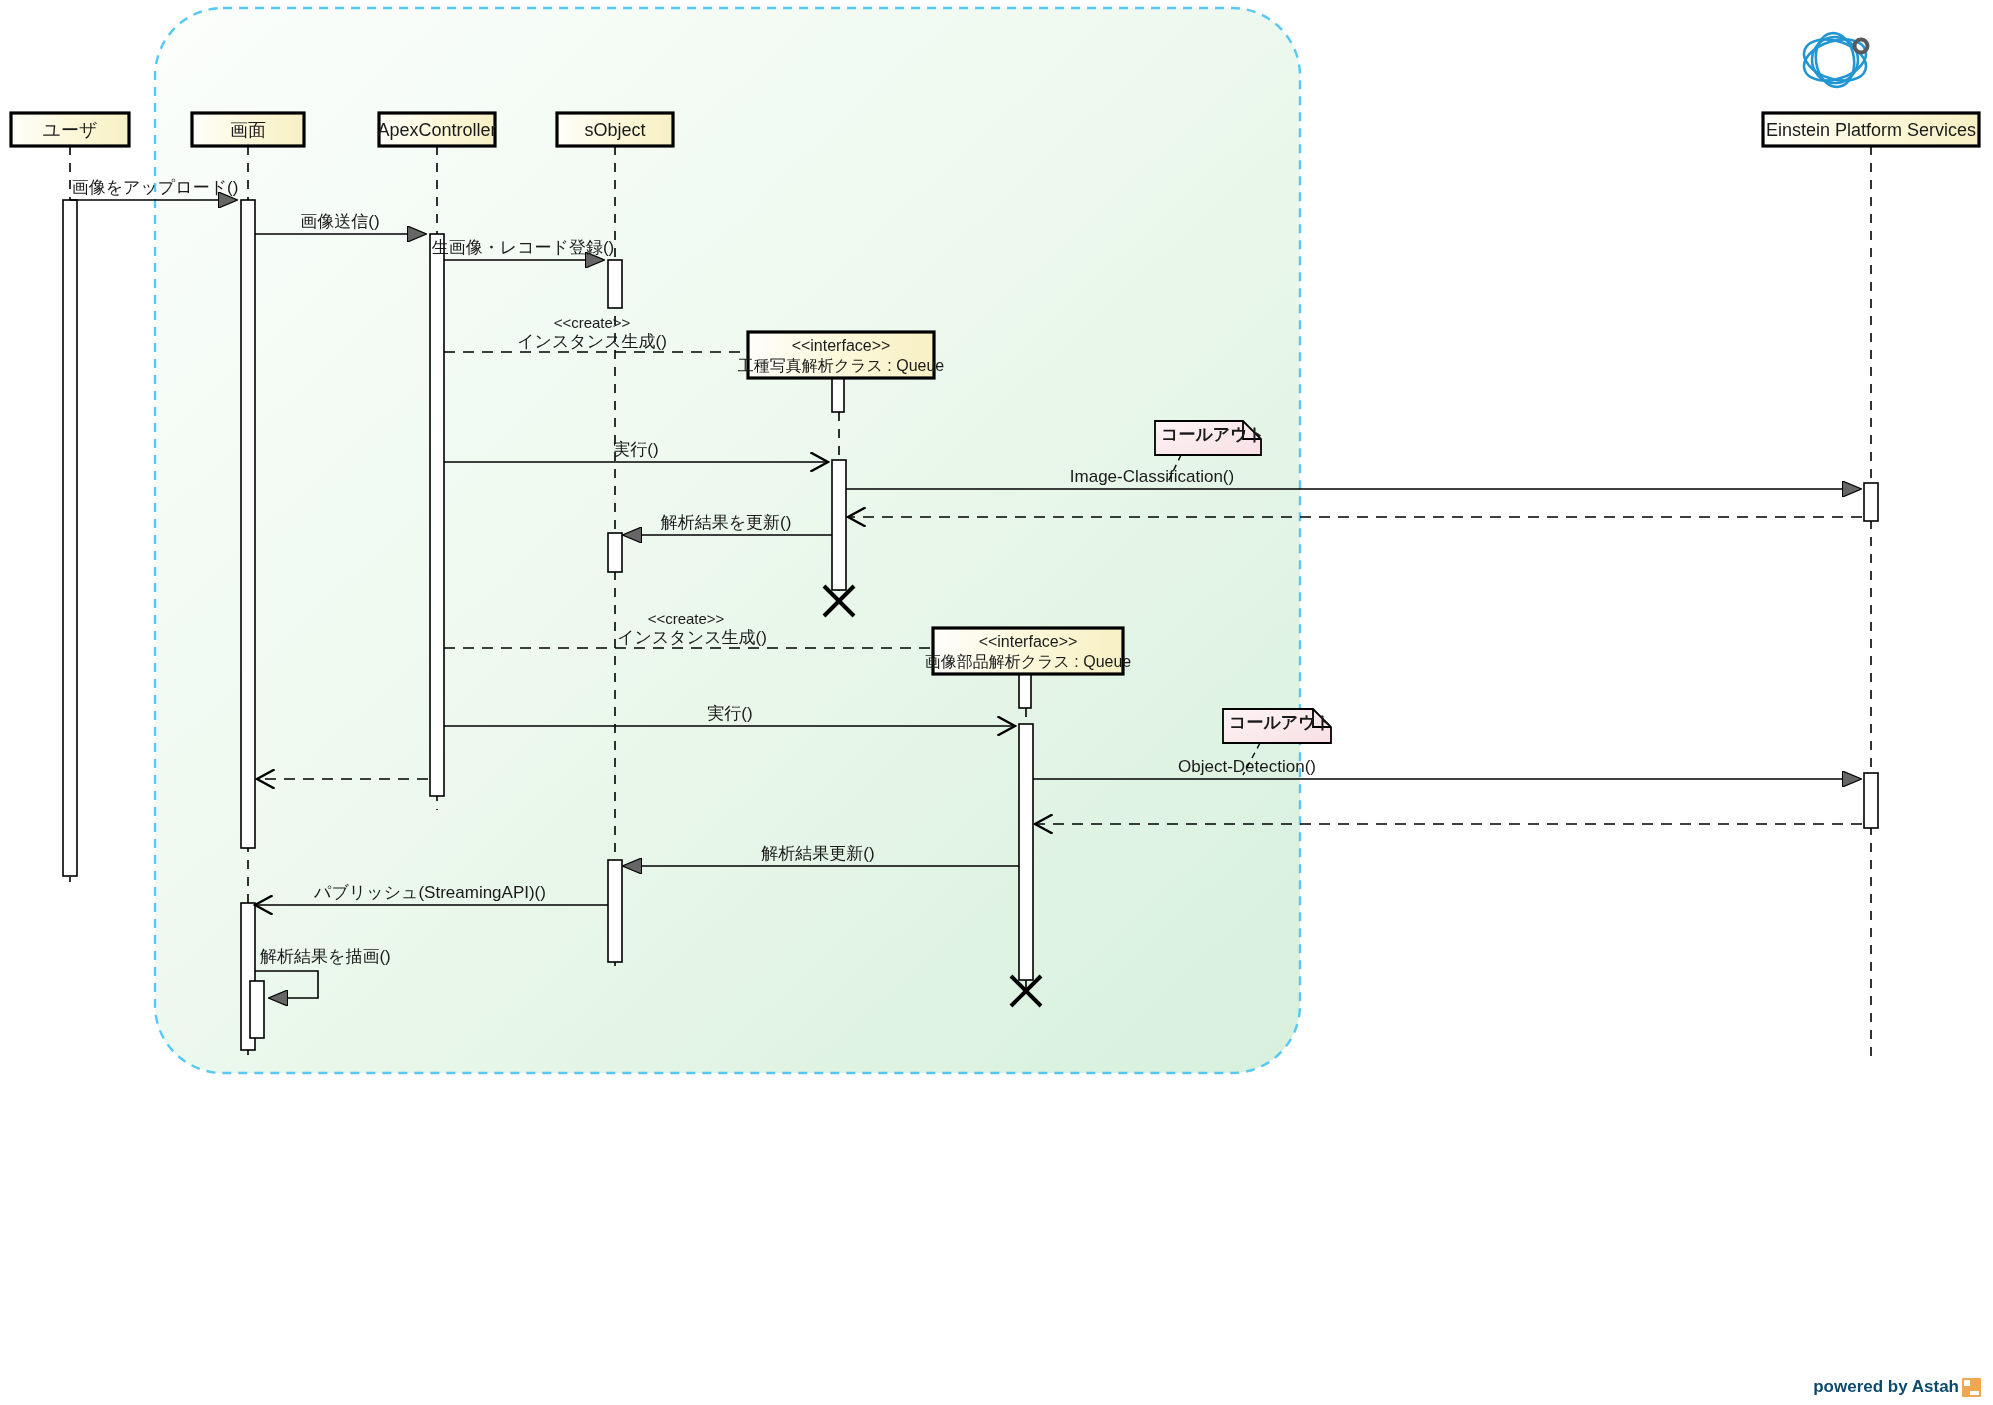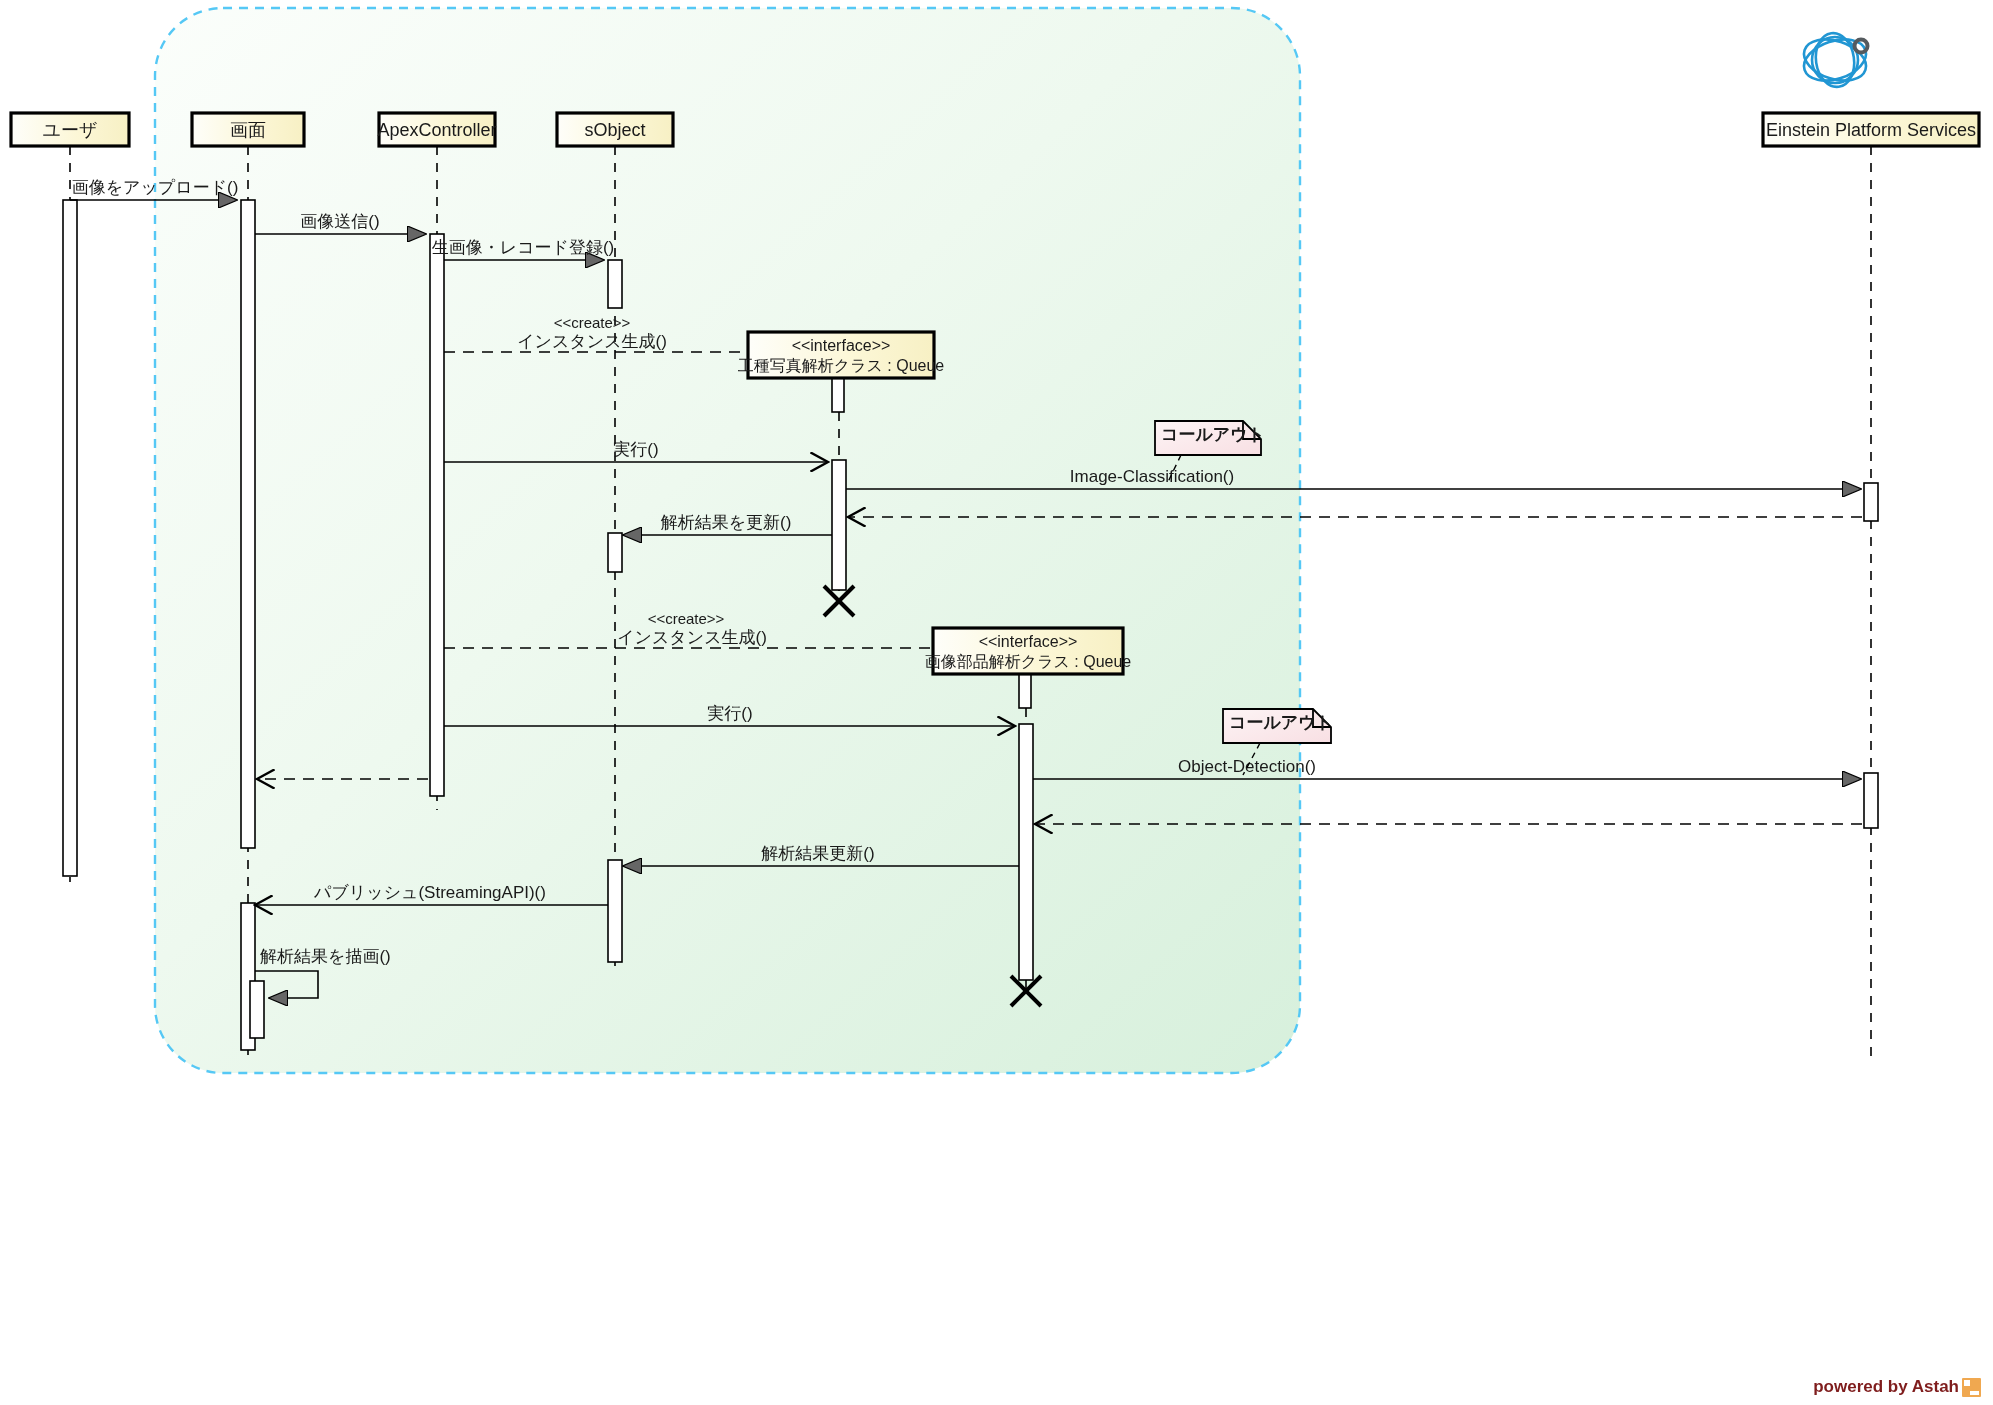--- a/index.html
+++ b/index.html
@@ -4,21 +4,21 @@
 <style>
   html,body{margin:0;padding:0;background:#ffffff;}
   body{font-family:"Liberation Sans","DejaVu Sans",sans-serif;}
   #stage{position:relative;width:1993px;height:1405px;background:#ffffff;overflow:hidden;}
   #svgroot{position:absolute;left:0;top:0;width:1993px;height:1405px;}
   .lbl{font-family:"Liberation Sans","DejaVu Sans",sans-serif;font-size:17px;fill:#1a1a1a;}
   .lbl-small{font-size:15px;}
   .head-text{font-size:18px;fill:#1a1a1a;}
   .iface-text{font-size:16px;fill:#1a1a1a;}
   .note-text{font-size:17px;fill:#1a1a1a;font-weight:bold;}
-  .wm{position:absolute;right:12px;bottom:8px;font-size:17px;font-weight:bold;color:#7f1d1d;
+  .wm{position:absolute;right:12px;bottom:8px;font-size:17px;font-weight:bold;color:#0c4a6e;
       font-family:"Liberation Sans","DejaVu Sans",sans-serif;display:flex;align-items:center;gap:3px;}
   .wm-badge{width:19px;height:19px;background:#f0a850;display:inline-block;position:relative;border-radius:1px;}
   .wm-badge:before{content:"";position:absolute;left:2px;top:2px;width:6px;height:6px;background:#fff;}
   .wm-badge:after{content:"";position:absolute;right:2px;bottom:2px;width:9px;height:4px;background:#fff;}
   .sf-logo{position:absolute;left:984px;top:24px;width:106px;height:64px;}
   .ein-logo{position:absolute;left:1782px;top:24px;width:106px;height:66px;}
 </style>
 </head>
 <body>
 

